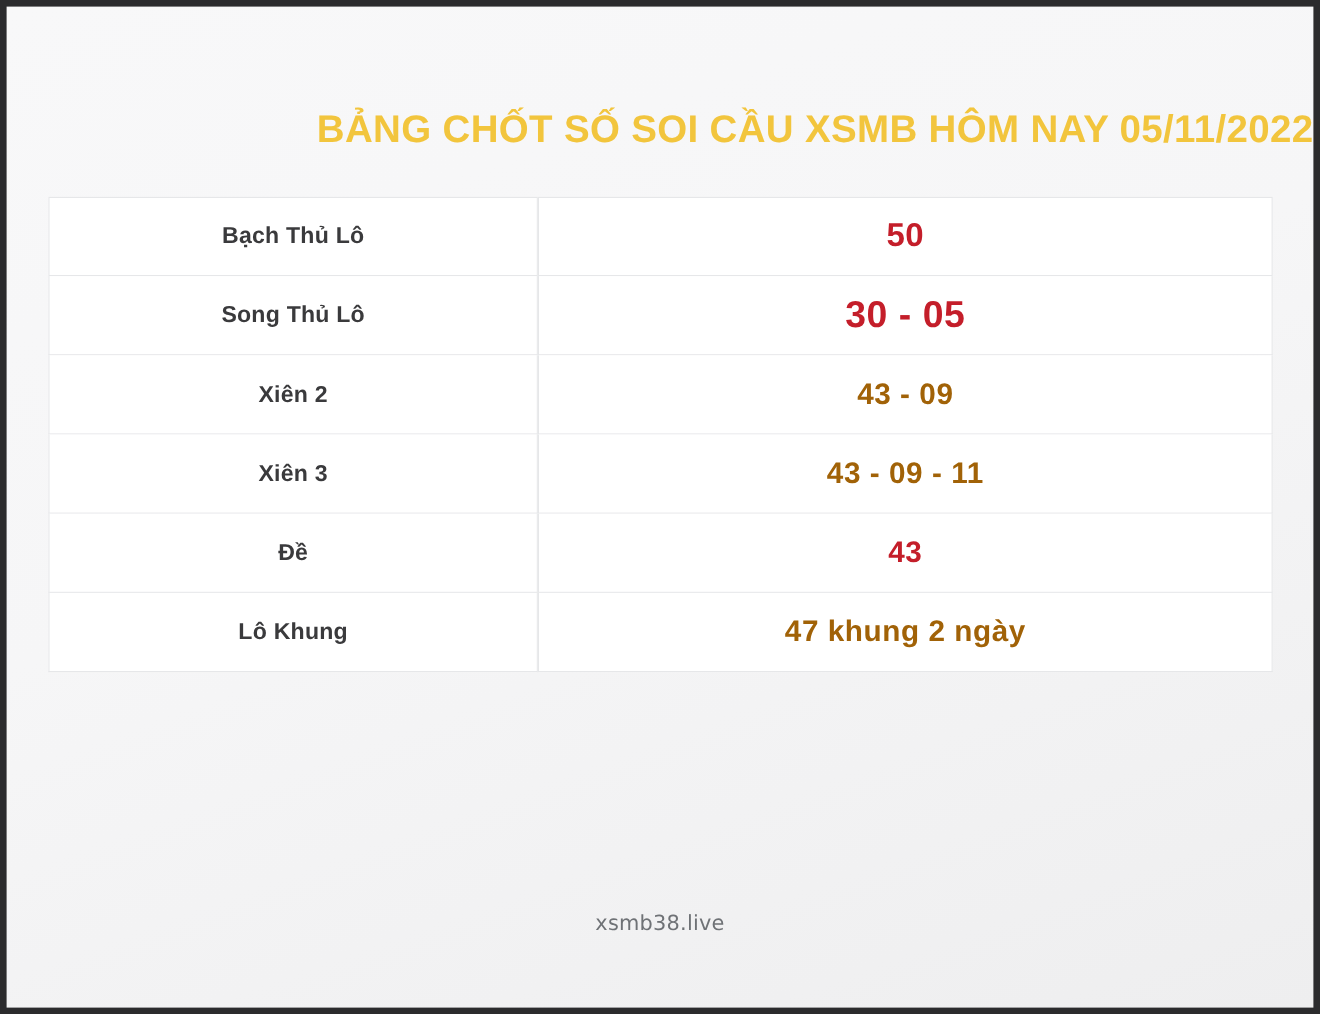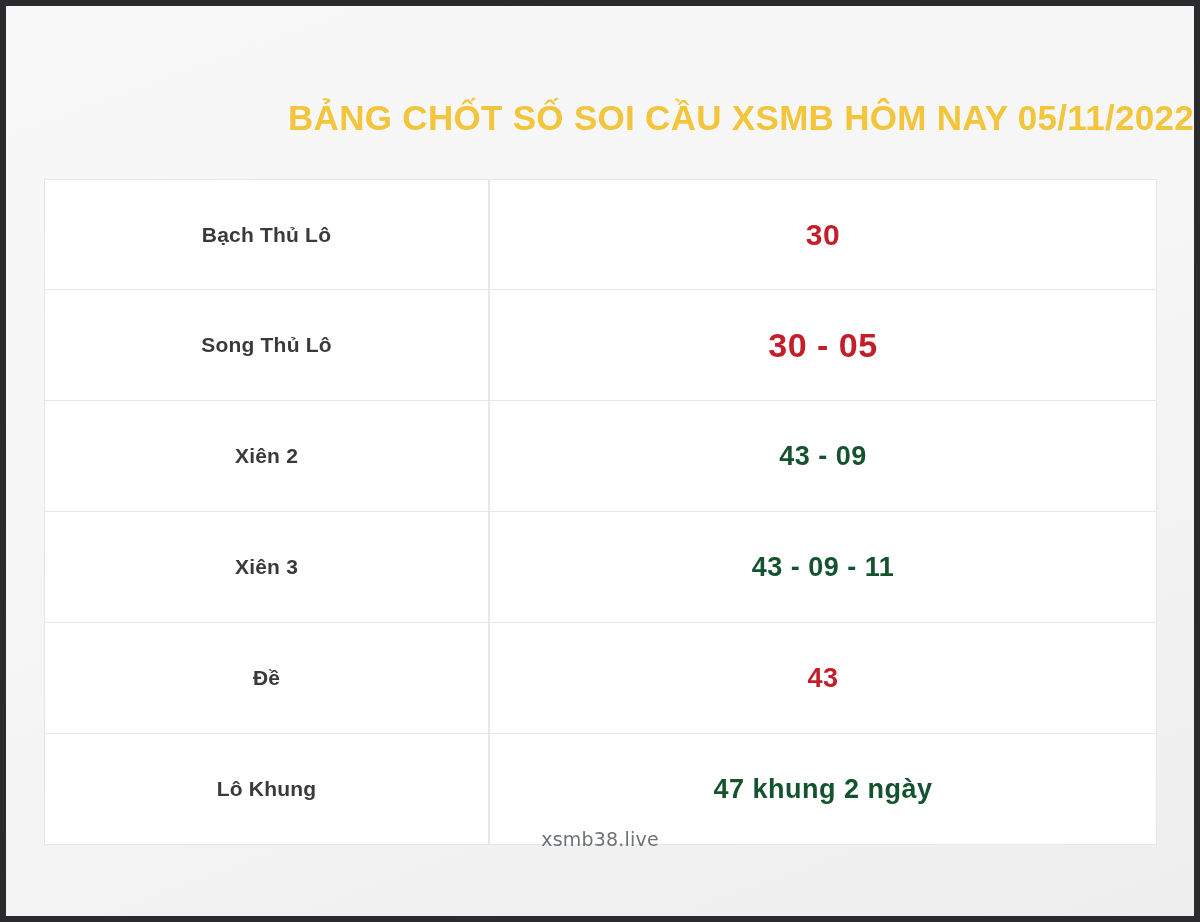--- a/index.html
+++ b/index.html
@@ -55,21 +55,21 @@
   .result-table {
     position: absolute;
     left: 38px;
     top: 173px;
     width: 1113px;
     border-collapse: separate;
     border-spacing: 0;
     table-layout: fixed;
   }
 
-  .result-table tr { height: 111px; }
+  .result-table tr { height: 72px; }
 
   .result-table td {
     background: #ffffff;
     border: 1px solid #e6e7e9;
     vertical-align: middle;
     text-align: center;
     padding: 0 10px;
   }
 
   .result-table tr + tr td { border-top: none; }
@@ -82,21 +82,21 @@
     letter-spacing: 0.2px;
   }
 
   td.value-cell {
     font-weight: bold;
     letter-spacing: 0.5px;
   }
 
   
   .v-red     { color: #c41e2a; }
-  .v-dark    { color: #14532d; }
+  .v-dark    { color: #a16207; }
   .s-lg      { font-size: 30px; }
   .s-xl      { font-size: 34px; }
   .s-md      { font-size: 27px; }
 
   
   .footer {
     position: absolute;
     left: 0;
     top: 822px;
     width: 100%;
@@ -119,21 +119,21 @@
 
     <div class="title-wrap">
       <h1 class="title">BẢNG CHỐT SỐ SOI CẦU XSMB HÔM NAY 05/11/2022</h1>
     </div>
 
     <table class="result-table">
       <tbody>
 
         <tr>
           <td class="label-cell">Bạch Thủ Lô</td>
-          <td class="value-cell v-red s-lg">30</td>
+          <td class="value-cell v-red s-lg">50</td>
         </tr>
 
         <tr>
           <td class="label-cell">Song Thủ Lô</td>
           <td class="value-cell v-red s-xl">30 - 05</td>
         </tr>
 
         <tr>
           <td class="label-cell">Xiên 2</td>
           <td class="value-cell v-dark s-md">43 - 09</td>

